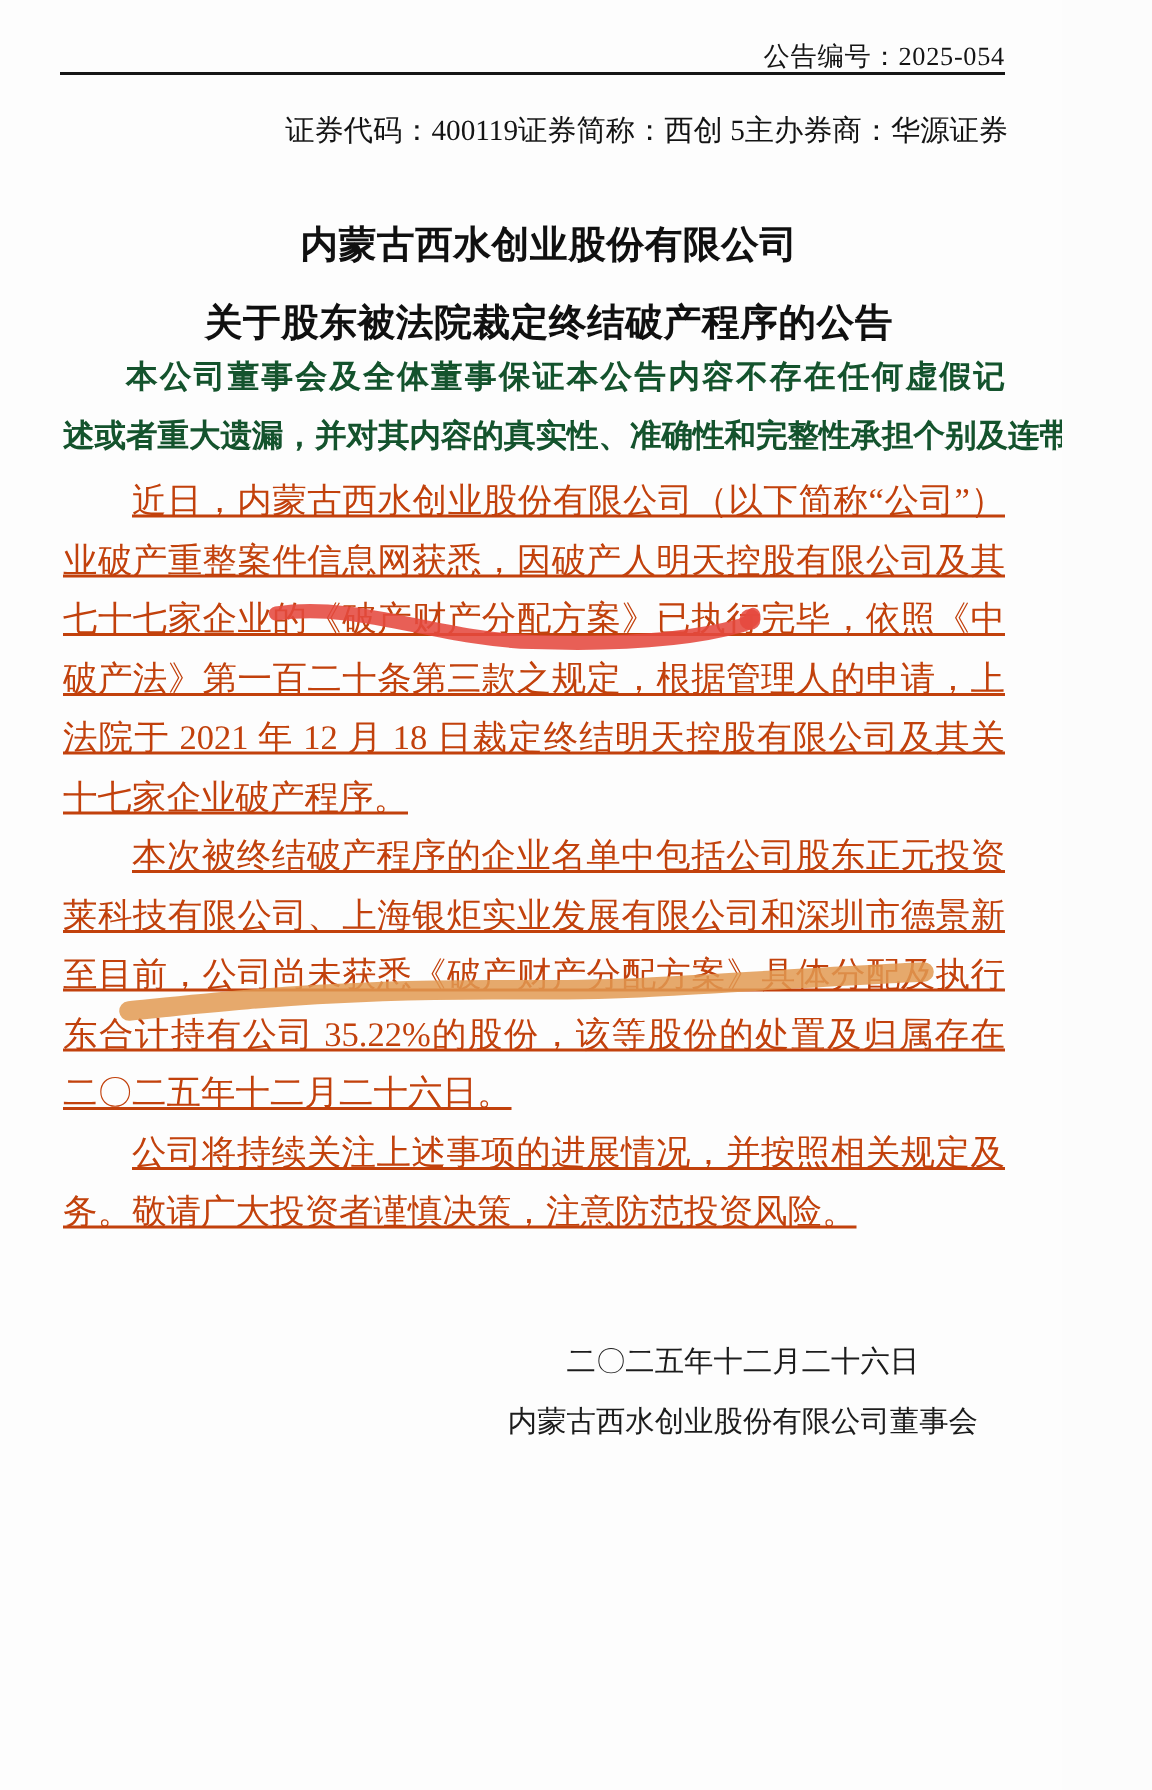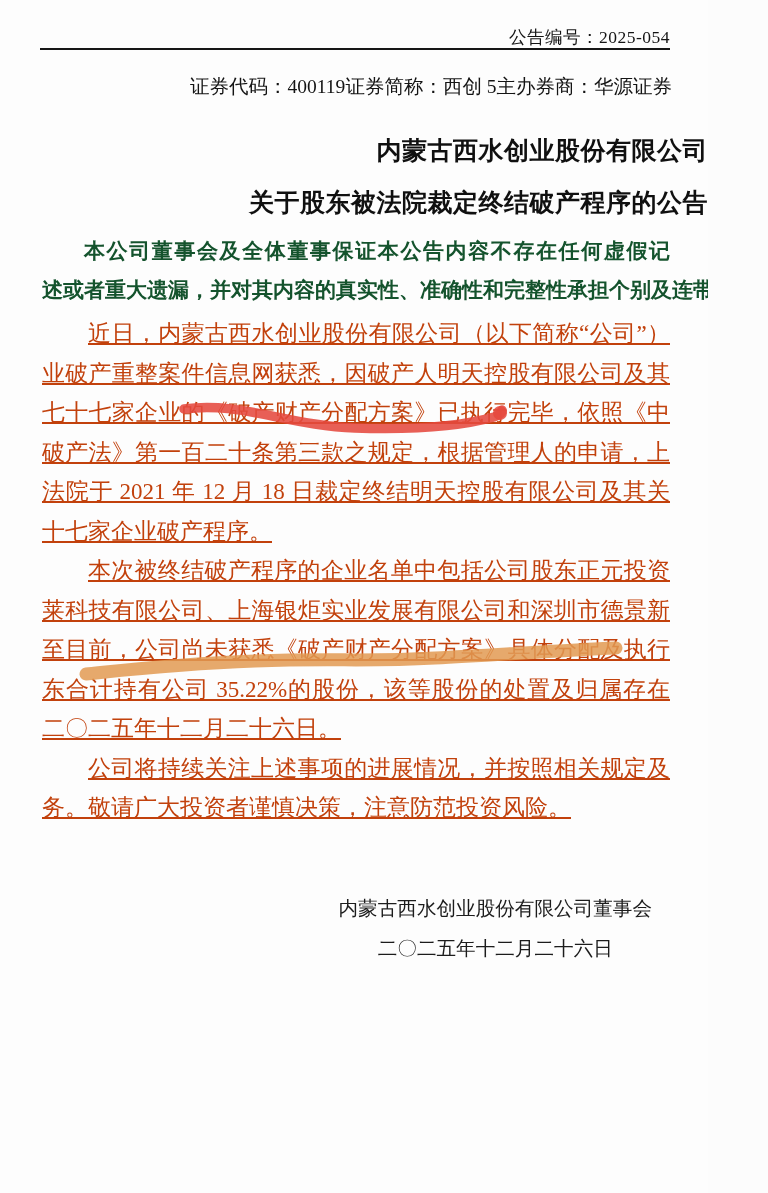--- a/index.html
+++ b/index.html
@@ -41,22 +41,22 @@
     justify-content: flex-end;
     font-size: 19.5px;
     color: #141414;
     white-space: nowrap;
   }
   
   .title, .subtitle {
     position: absolute;
     left: 0;
     width: 100%;
-    margin: 0;
-    text-align: right;
+    margin: 12px;
+    text-align: center;
     font-size: 25px;
     font-weight: 700;
     color: #101010;
     letter-spacing: 0.5px;
   }
   .title    { top: 134px; }
   .subtitle { top: 186px; }
   
   .decl {
     position: absolute;
@@ -142,22 +142,22 @@
     <div class="jl il">本次被终结破产程序的企业名单中包括公司股东正元投资有限公司、上海德</div>
     <div class="jl">莱科技有限公司、上海银炬实业发展有限公司和深圳市德景新投资有限公司。截</div>
     <div class="jl">至目前，公司尚未获悉《破产财产分配方案》具体分配及执行情况，前述四家股</div>
     <div class="jl">东合计持有公司 35.22%的股份，该等股份的处置及归属存在不确定性，可能对</div>
     <div class="line">二〇二五年十二月二十六日。</div>
     <div class="jl il">公司将持续关注上述事项的进展情况，并按照相关规定及时履行信息披露义</div>
     <div class="line">务。敬请广大投资者谨慎决策，注意防范投资风险。</div>
   </div>
 
   <div class="sig">
+    <div>二〇二五年十二月二十六日</div>
     <div>内蒙古西水创业股份有限公司董事会</div>
-    <div>二〇二五年十二月二十六日</div>
   </div>
 
   <svg class="marks" viewBox="0 0 768 1193" xmlns="http://www.w3.org/2000/svg">
     <path d="M 184 409 C 240 401, 290 426, 355 428 C 415 430, 462 426, 494 417 C 500 415, 503 412, 502 410" fill="none" stroke-width="9.5" stroke-linecap="round" opacity="0.88" stroke="#e5493f"></path>
     <circle cx="500" cy="413" r="7" opacity="0.88" fill="#e5493f"></circle>
     <path d="M 86 674 C 125 670, 175 664, 255 661 C 335 658, 365 662, 435 658 C 495 655, 565 650, 616 648" fill="none" stroke-width="13" stroke-linecap="round" opacity="0.85" stroke="#e29a52"></path>
   </svg>
 
 </div>
 

